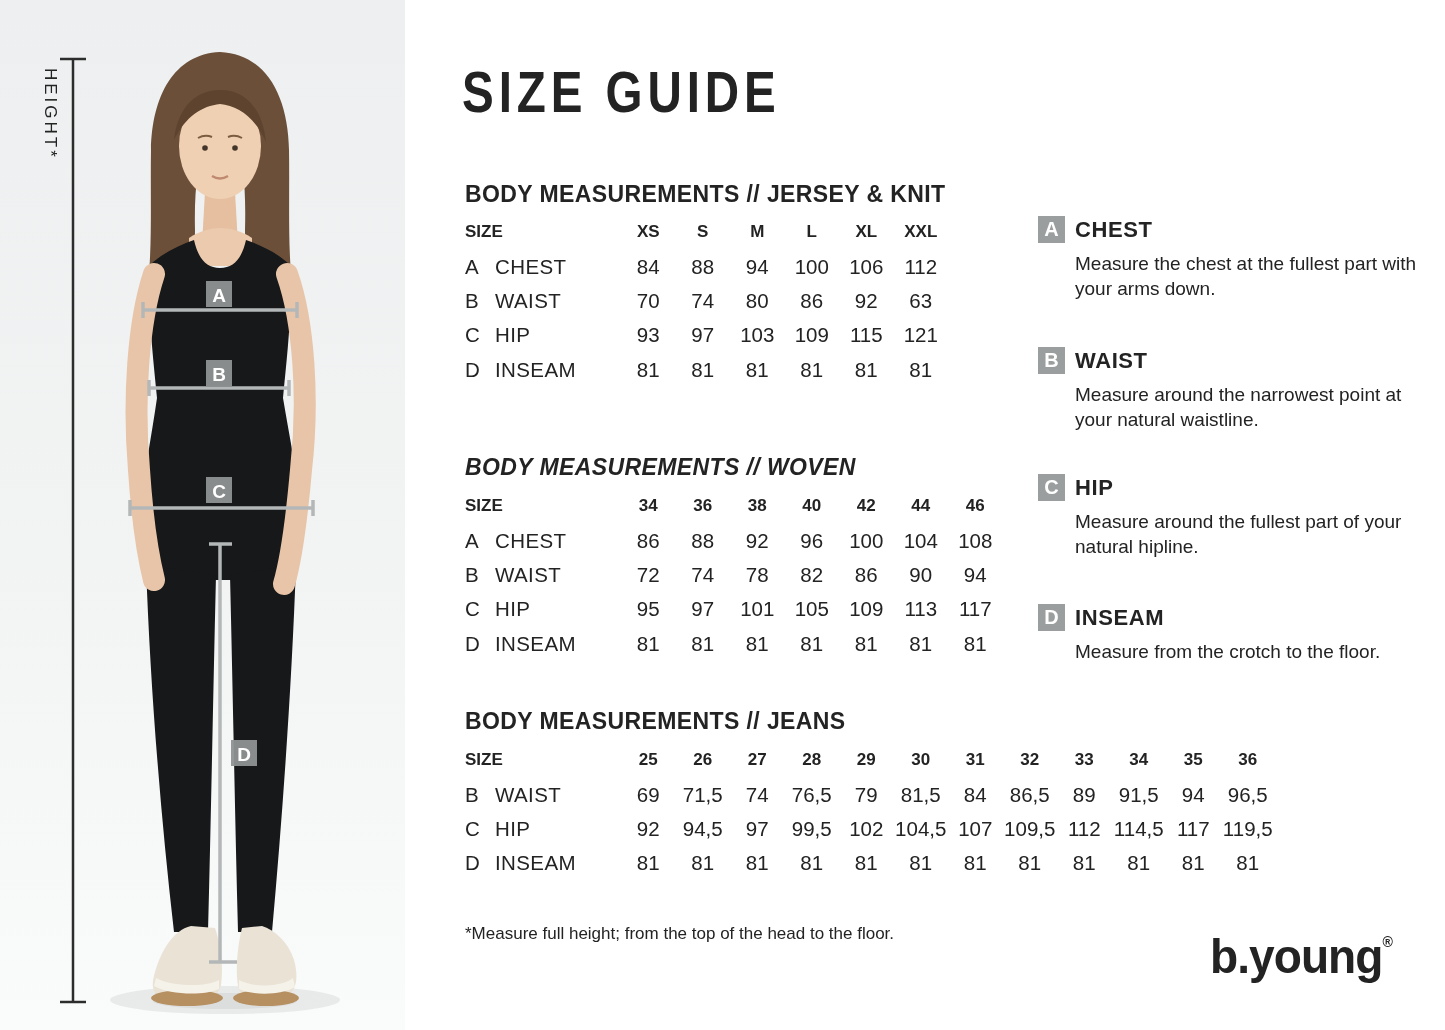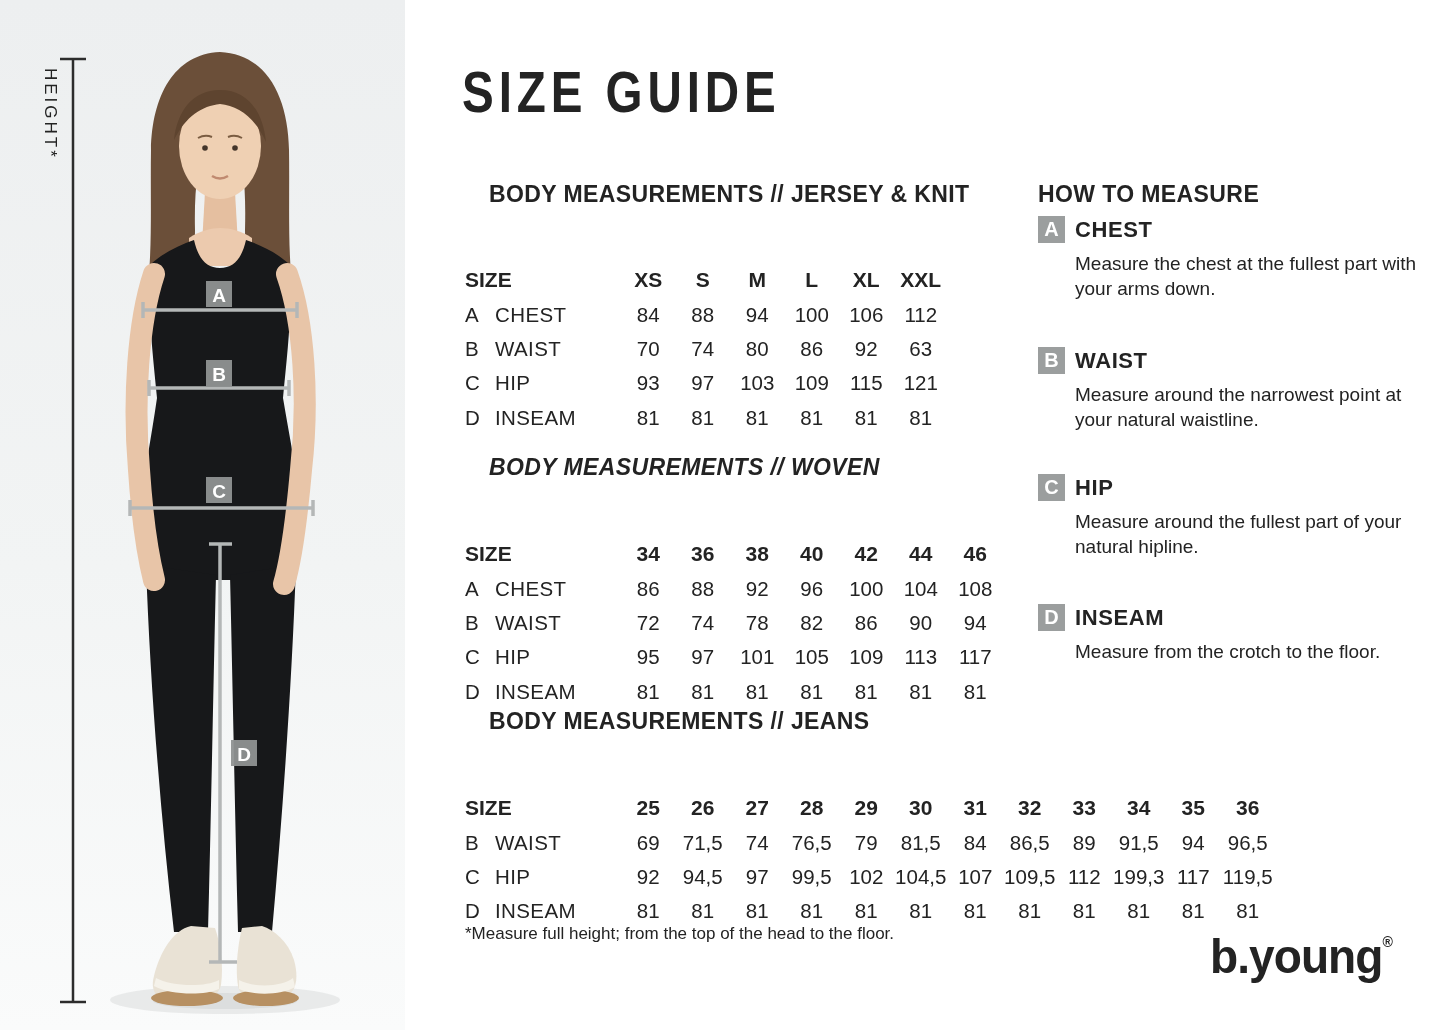--- a/index.html
+++ b/index.html
@@ -14,31 +14,31 @@
   .height-label { position:absolute; left:40px; top:68px; writing-mode:vertical-rl;
                   font-size:17px; letter-spacing:3px; color:#232323; }
 
   
   .content { position:absolute; left:405px; top:0; width:1040px; height:818px; }
   .page-title { position:absolute; left:57px; top:64px; font-size:58px; font-weight:700;
                 letter-spacing:6px; line-height:56px; transform:scaleX(0.82);
                 transform-origin:left center; white-space:nowrap; }
 
   .sec-title { position:absolute; left:60px; font-size:23px; font-weight:700;
-               letter-spacing:0.4px; line-height:28px; white-space:nowrap;margin-left:24px; }
+               letter-spacing:0.4px; line-height:28px; white-space:nowrap; }
   .sec-title.t1 { top:180px; }
   .sec-title.t2 { top:453px;font-style:italic; }
   .sec-title.t3 { top:707px; }
 
   .meas-table { position:absolute; left:60px; display:grid; }
   .meas-table.t1 { top:215px; }
   .meas-table.t2 { top:489px; }
   .meas-table.t3 { top:743px; }
   .cell { height:34.4px; display:flex; align-items:center; font-size:20.5px; white-space:nowrap; }
-  .cell.hdr { font-weight:700; font-size:21px;margin-top:48px; }
+  .cell.hdr { font-weight:700; font-size:17px; }
   .cell.num { justify-content:center; }
   .cell.rowlabel { letter-spacing:0.4px; }
 
   
   .htm-title { position:absolute; left:633px; top:180px; font-size:23px; font-weight:700;
                letter-spacing:0.4px; line-height:28px; white-space:nowrap; }
   .htm-item { position:absolute; left:633px; width:408px; height:130px; }
   .htm-item.a { top:216px; } .htm-item.b { top:347px; }
   .htm-item.c { top:474px; } .htm-item.d { top:604px; }
   .htm-square { position:absolute; left:0; top:0; width:27px; height:27px; background:#9b9e9e;
@@ -300,40 +300,39 @@
         <div class="cell rowlabel">HIP</div>
         <div class="cell num">92</div>
         <div class="cell num">94,5</div>
         <div class="cell num">97</div>
         <div class="cell num">99,5</div>
         <div class="cell num">102</div>
         <div class="cell num">104,5</div>
         <div class="cell num">107</div>
         <div class="cell num">109,5</div>
         <div class="cell num">112</div>
-        <div class="cell num">199,3</div>
+        <div class="cell num">114,5</div>
         <div class="cell num">117</div>
         <div class="cell num">119,5</div>
         <div class="cell letter">D</div>
         <div class="cell rowlabel">INSEAM</div>
         <div class="cell num">81</div>
         <div class="cell num">81</div>
         <div class="cell num">81</div>
         <div class="cell num">81</div>
         <div class="cell num">81</div>
         <div class="cell num">81</div>
         <div class="cell num">81</div>
         <div class="cell num">81</div>
         <div class="cell num">81</div>
         <div class="cell num">81</div>
         <div class="cell num">81</div>
         <div class="cell num">81</div>
       </div>
 
-    <div class="htm-title">HOW TO MEASURE</div>
 
     <div class="htm-item a">
       <span class="htm-square">A</span>
       <span class="htm-label">CHEST</span>
       <div class="htm-desc">Measure the chest at the fullest part with your arms down.</div>
     </div>
     <div class="htm-item b">
       <span class="htm-square">B</span>
       <span class="htm-label">WAIST</span>
       <div class="htm-desc">Measure around the narrowest point at your natural waistline.</div>

